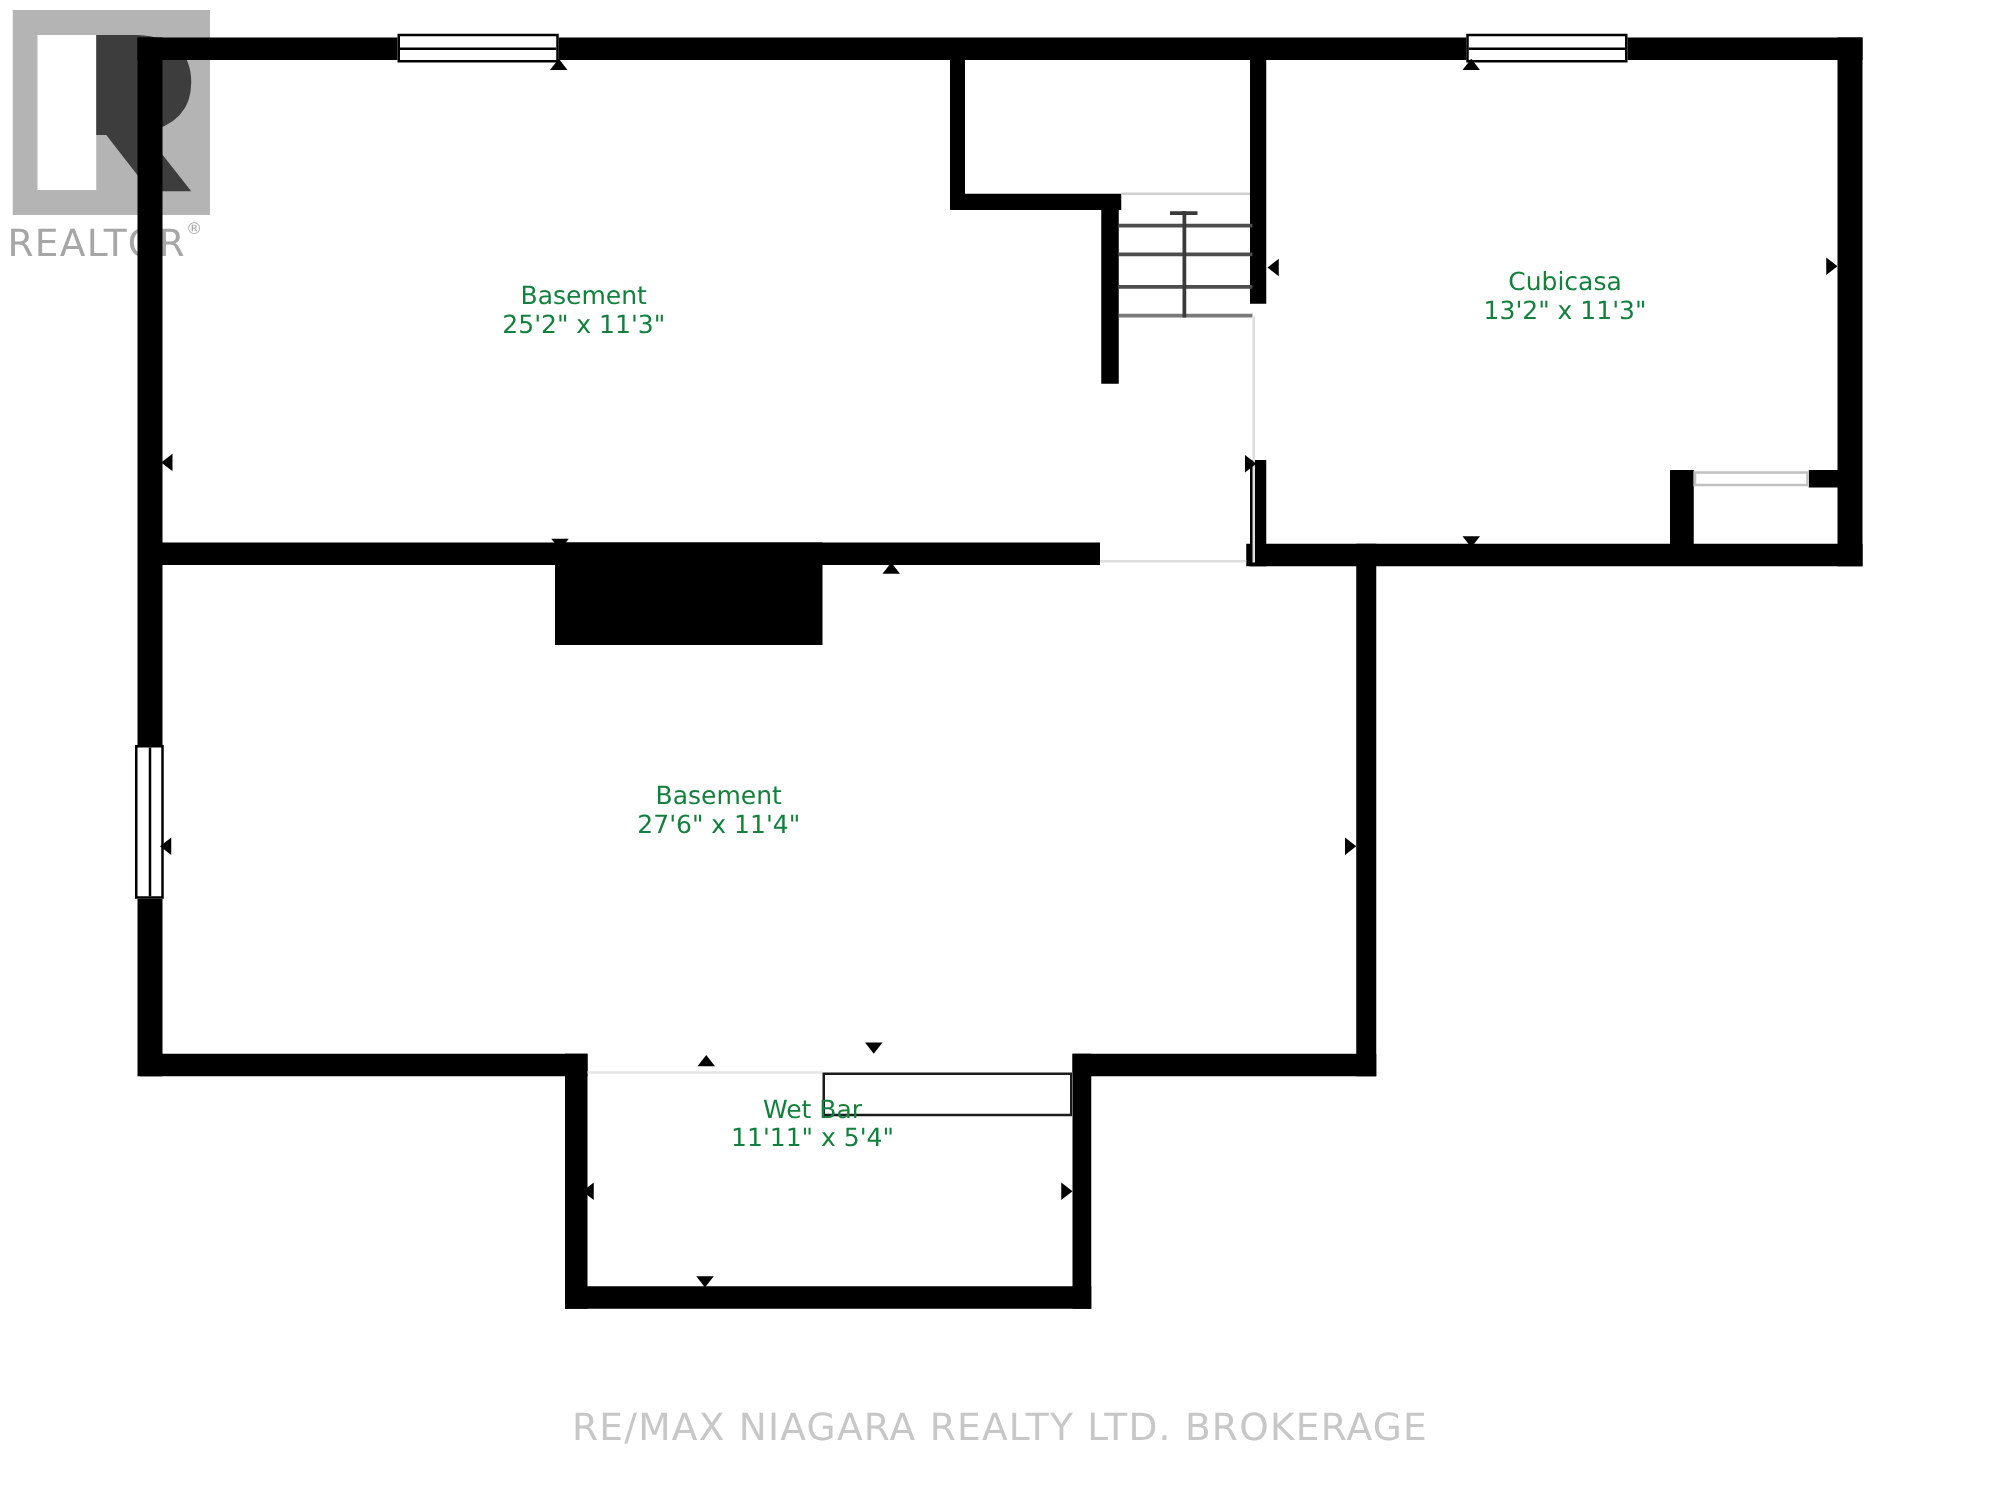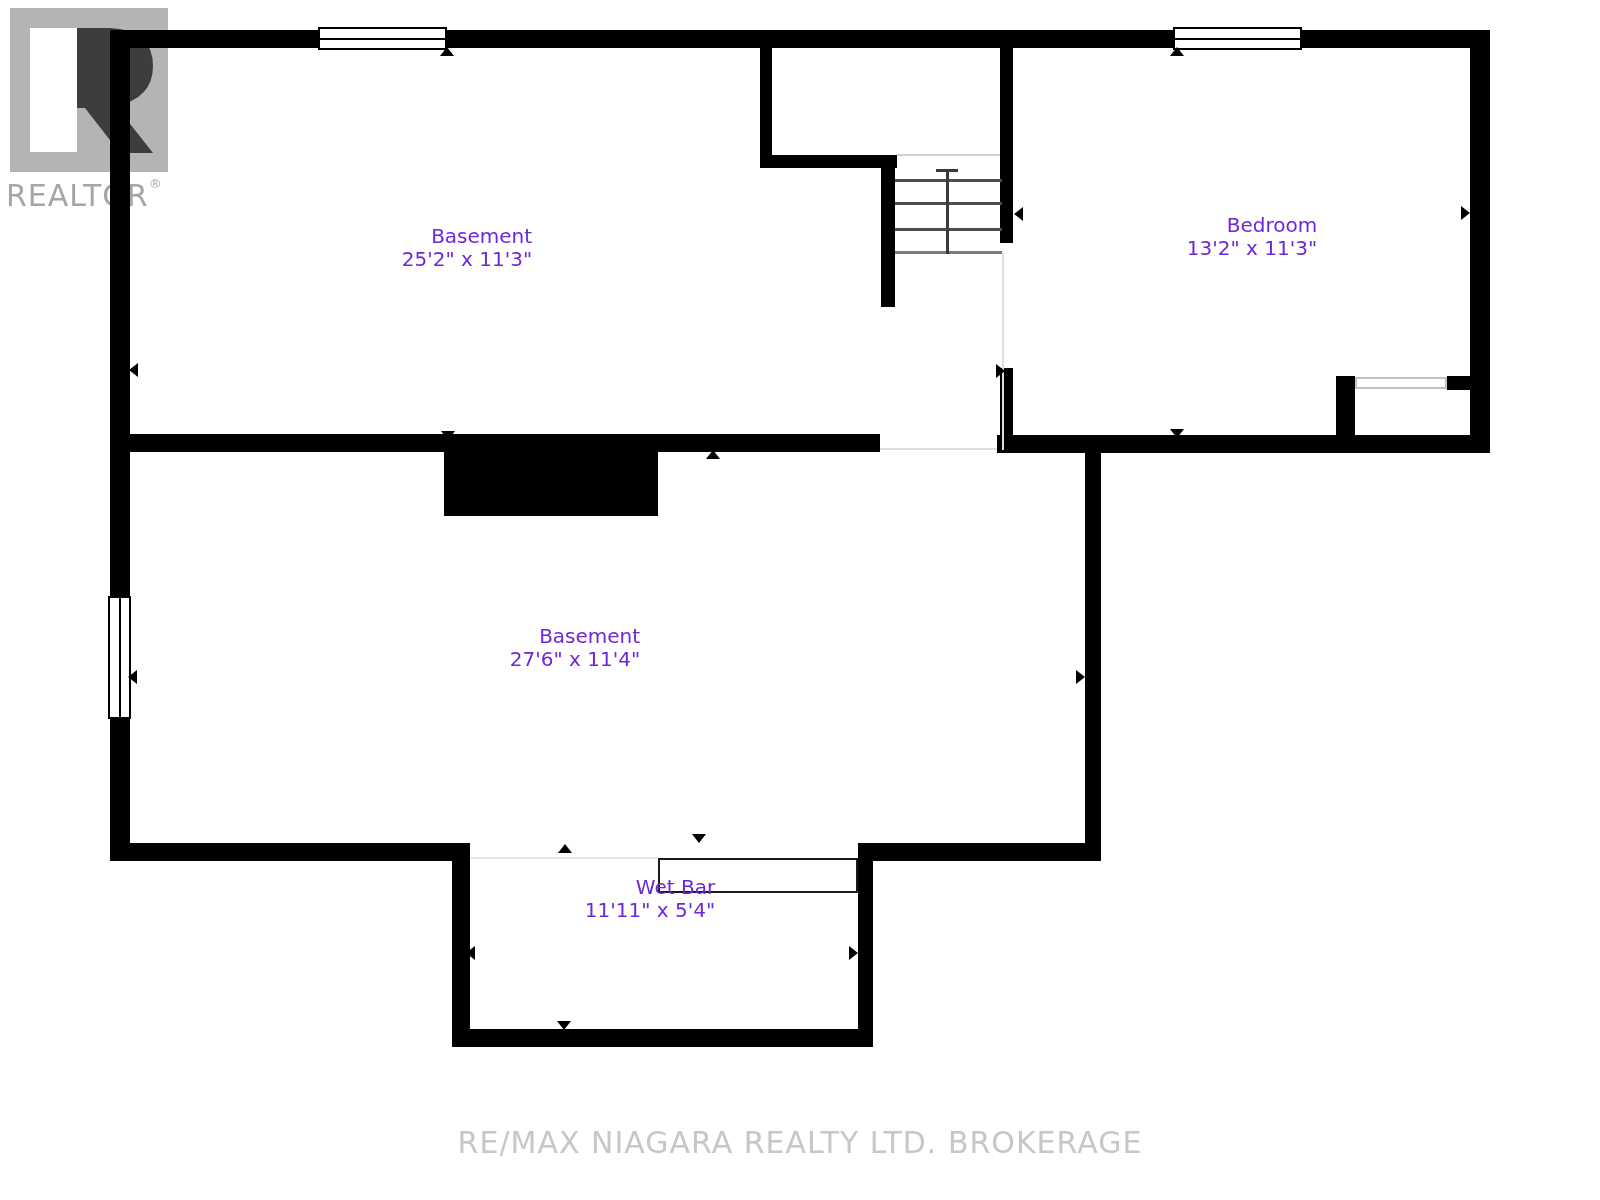--- a/index.html
+++ b/index.html
@@ -12,21 +12,21 @@
   .window.v::after{content:"";position:absolute;top:0;bottom:0;left:50%;width:2px;margin-left:-1px;background:#000;}
   .opening{position:absolute;background:#fff;border:2px solid #c0c0c0;z-index:3;box-sizing:border-box;}
   .counter{position:absolute;background:#fff;border:2px solid #1a1a1a;z-index:3;box-sizing:border-box;}
   .tread{position:absolute;height:3px;background:#4d4d4d;z-index:2;}
   .rail{position:absolute;background:#3a3a3a;z-index:2;}
   .arr{position:absolute;width:0;height:0;z-index:4;}
   .arr.up{border-left:7px solid transparent;border-right:7px solid transparent;border-bottom:9px solid #000;}
   .arr.down{border-left:7px solid transparent;border-right:7px solid transparent;border-top:9px solid #000;}
   .arr.left{border-top:7px solid transparent;border-bottom:7px solid transparent;border-right:9px solid #000;}
   .arr.right{border-top:7px solid transparent;border-bottom:7px solid transparent;border-left:9px solid #000;}
-  .room-label{position:absolute;transform:translateX(-50%);text-align:right;color:#6d28d9;
+  .room-label{position:absolute;transform:translateX(-50%);text-align:center;color:#15803d;
               font-size:20px;line-height:23px;white-space:nowrap;z-index:5;}
   .room-label .dims{display:block;}
   #logo{position:absolute;left:10px;top:8px;z-index:1;}
   #realtor-word{position:absolute;left:6px;top:176px;width:175px;color:#a6a6a6;font-size:30px;
                 letter-spacing:1px;z-index:1;white-space:nowrap;}
   #realtor-word sup{font-size:13px;vertical-align:18px;letter-spacing:0;}
   #watermark{position:absolute;left:800px;top:1125px;transform:translateX(-50%);
              font-size:30px;letter-spacing:1px;color:#c7c7c7;white-space:nowrap;z-index:5;}
   #disclaimer{position:absolute;left:800px;top:1149px;transform:translateX(-50%);
               font-size:15px;color:#111;white-space:nowrap;z-index:6;}
@@ -98,21 +98,21 @@
   <div class="arr down" style="left:692px;top:834px;"></div>
   <div class="arr left" style="left:466px;top:946px;"></div>
   <div class="arr right" style="left:849px;top:946px;"></div>
   <div class="arr down" style="left:557px;top:1021px;"></div>
 
   <div class="room-label" style="left:467px;top:225px;">
     <span>Basement</span>
     <span class="dims">25'2" x 11'3"</span>
   </div>
   <div class="room-label" style="left:1252px;top:214px;">
-    <span>Bedroom</span>
+    <span>Cubicasa</span>
     <span class="dims">13'2" x 11'3"</span>
   </div>
   <div class="room-label" style="left:575px;top:625px;">
     <span>Basement</span>
     <span class="dims">27'6" x 11'4"</span>
   </div>
   <div class="room-label" style="left:650px;top:876px;">
     <span>Wet Bar</span>
     <span class="dims">11'11" x 5'4"</span>
   </div>

